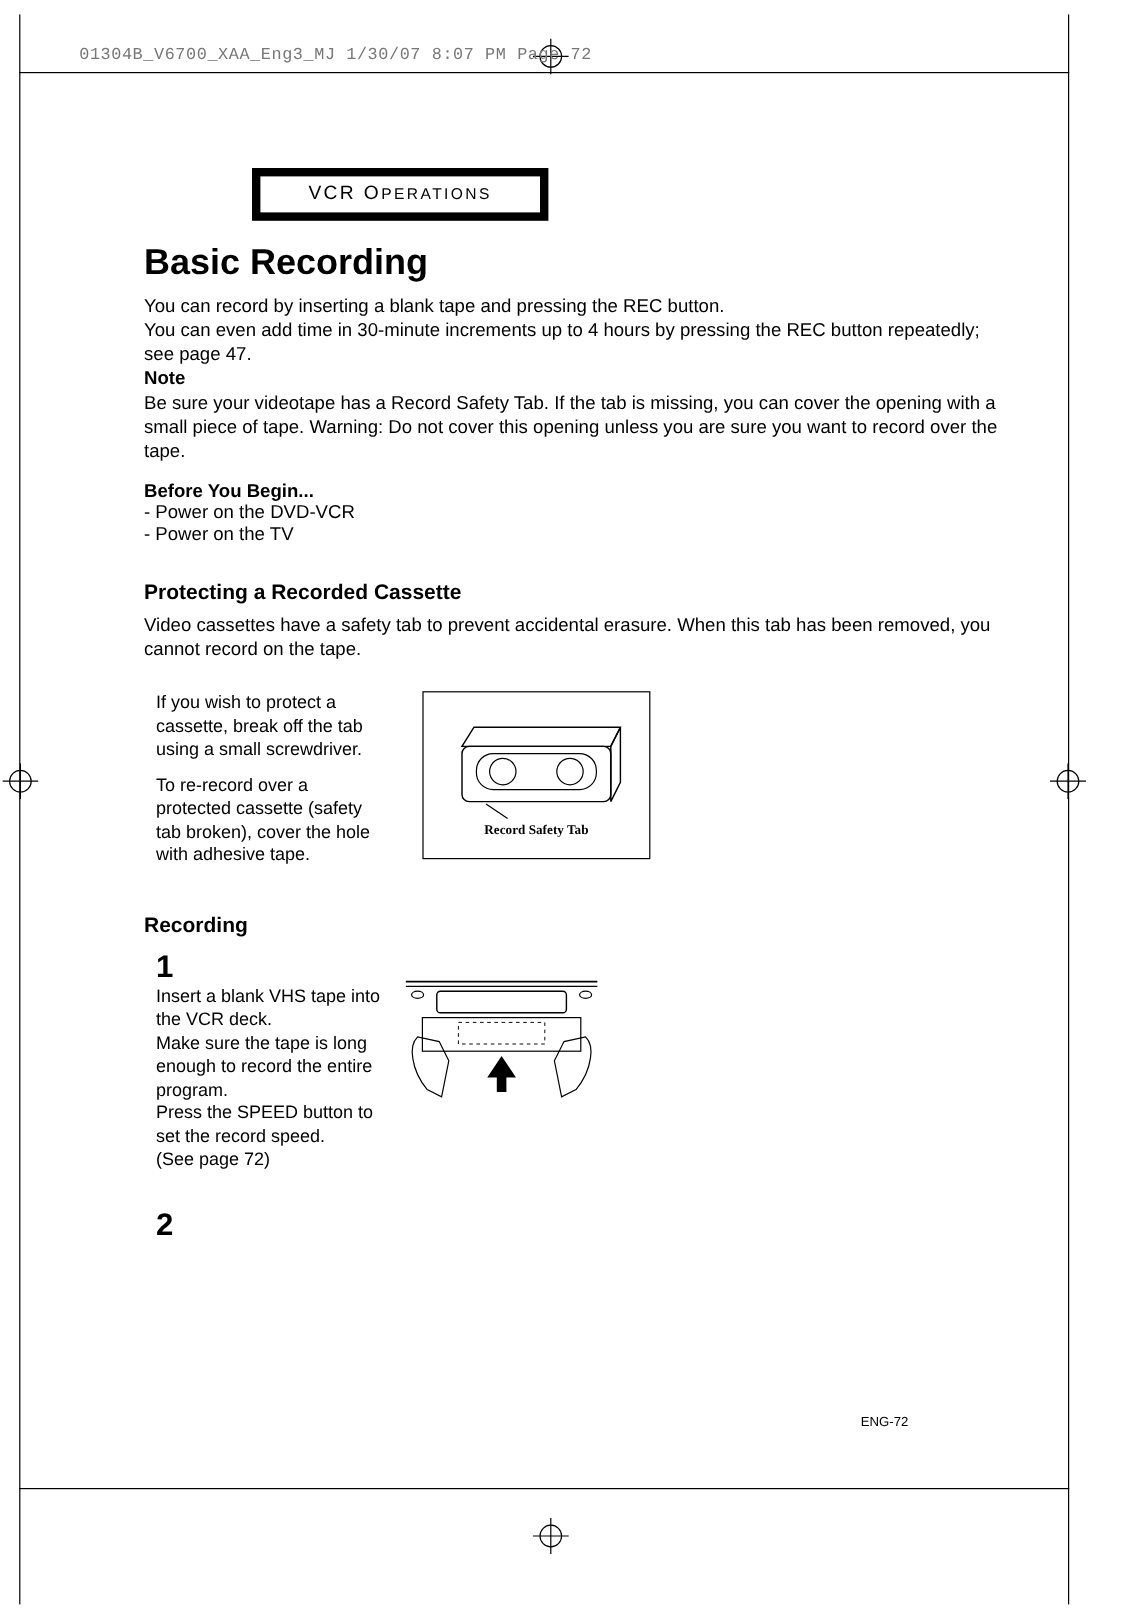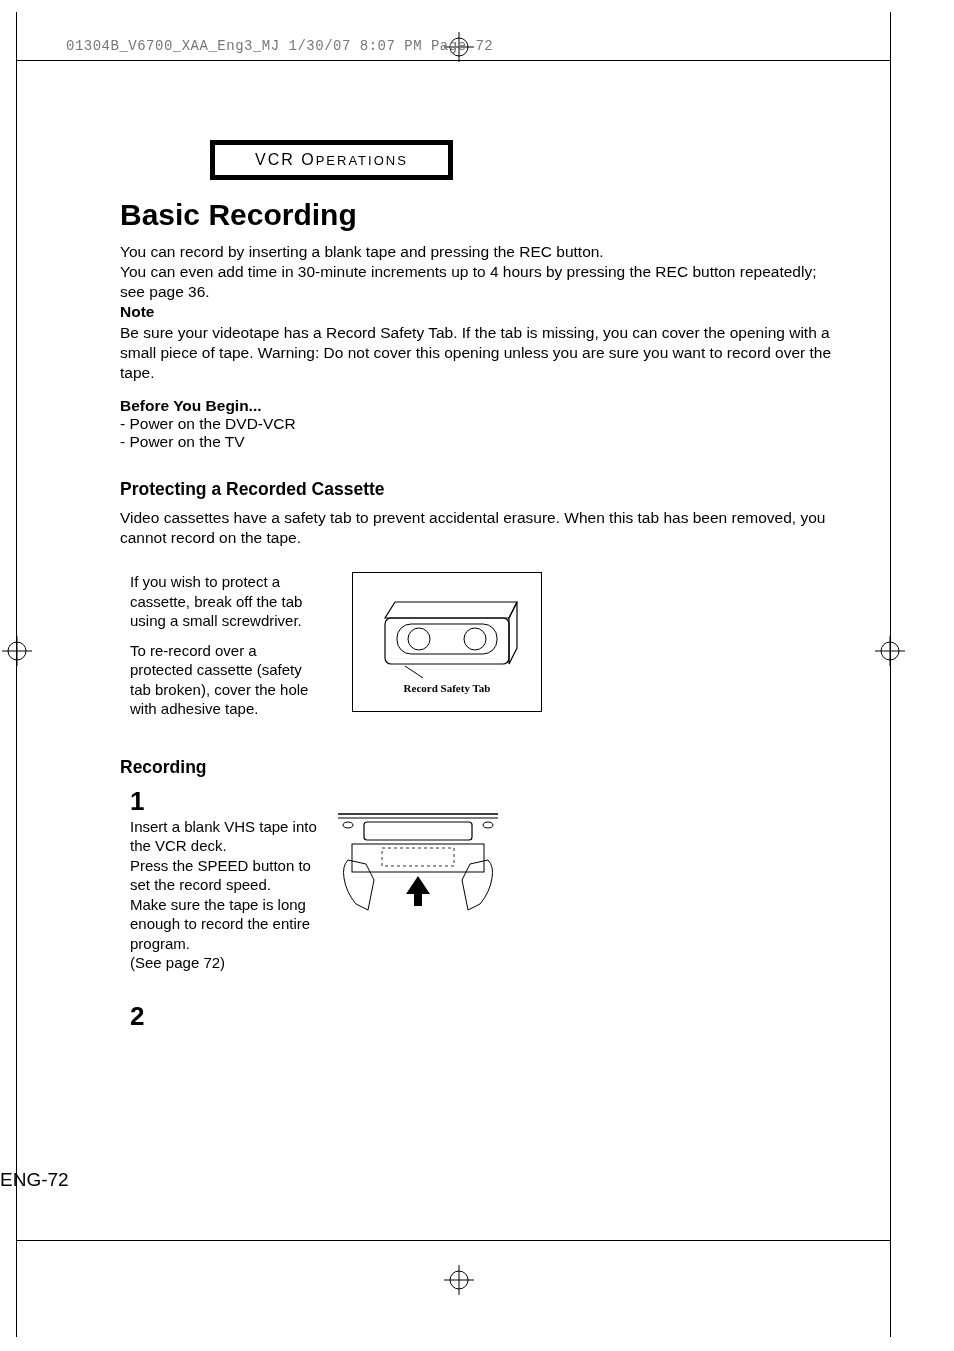--- a/index.html
+++ b/index.html
@@ -51,21 +51,21 @@
   }
   .reg-mark svg { display: block; }
 
   .page {
     position: absolute;
     left: 120px;
     top: 140px;
     width: 720px;
   }
   .section-box {
-    border: 5px solid #000000;
+    border: 7px solid #000000;
     display: inline-block;
     padding: 6px 40px;
     font-size: 16px;
     letter-spacing: 2px;
     margin-left: 90px;
   }
   .section-box .small-caps {
     font-size: 13px;
     letter-spacing: 2px;
     vertical-align: baseline;
@@ -145,22 +145,22 @@
     line-height: 1.3;
   }
   .vcr-figure {
     width: 160px;
   }
   .page-num {
     position: absolute;
     bottom: 160px;
     left: 0;
     right: 0;
-    text-align: left;
-    font-size: 19px;
+    text-align: right;
+    font-size: 11px;
     width: 757px;
   }
 </style>
 </head>
 <body>
 
 <div class="top-line-h"></div>
 <div class="bottom-line-h"></div>
 <div class="vline left"></div>
 <div class="vline right"></div>
@@ -203,21 +203,21 @@
 
   <div class="section-box">
     <span>VCR O</span><span class="small-caps">PERATIONS</span>
   </div>
 
   <h1 class="title">Basic Recording</h1>
 
   <div class="intro">
     <div>You can record by inserting a blank tape and pressing the REC button.</div>
     <div>You can even add time in 30-minute increments up to 4 hours by pressing the REC button repeatedly;</div>
-    <div>see page 36.</div>
+    <div>see page 47.</div>
     <div><span class="bold">Note</span></div>
     <div>Be sure your videotape has a Record Safety Tab.  If the tab is missing, you can cover the opening with a small piece of tape. Warning: Do not cover this opening unless you are sure you want to record over the tape.</div>
   </div>
 
   <div class="before">
     <div>
       <span class="bold">Before</span><span class="bold"> You Begin...</span>
     </div>
     <div class="bullet-line">-   Power on the DVD-VCR</div>
     <div class="bullet-line">-   Power on the TV</div>
@@ -251,22 +251,22 @@
   </div>
 
   <h2 class="sub">Recording</h2>
 
   <div class="step-block">
     <div class="step-flex">
       <div>
         <div class="step-num" style="margin-left:10px;">1</div>
         <div class="step-text" style="margin-left:10px;">
           <div>Insert a blank VHS tape into the VCR deck.</div>
+          <div>Make sure the tape is long enough to record the entire program.</div>
           <div>Press the SPEED button to set the record speed.</div>
-          <div>Make sure the tape is long enough to record the entire program.</div>
           <div>(See page 72)</div>
         </div>
       </div>
       <div class="vcr-figure" style="margin-top:24px;">
         <svg width="160" height="120">
 
           <line x1="0" y1="4" x2="160" y2="4" stroke="#000" stroke-width="1.5"></line>
           <line x1="0" y1="8" x2="160" y2="8" stroke="#000" stroke-width="1"></line>
 
           <rect x="26" y="12" width="108" height="18" rx="3" fill="none" stroke="#000" stroke-width="1.2"></rect>

